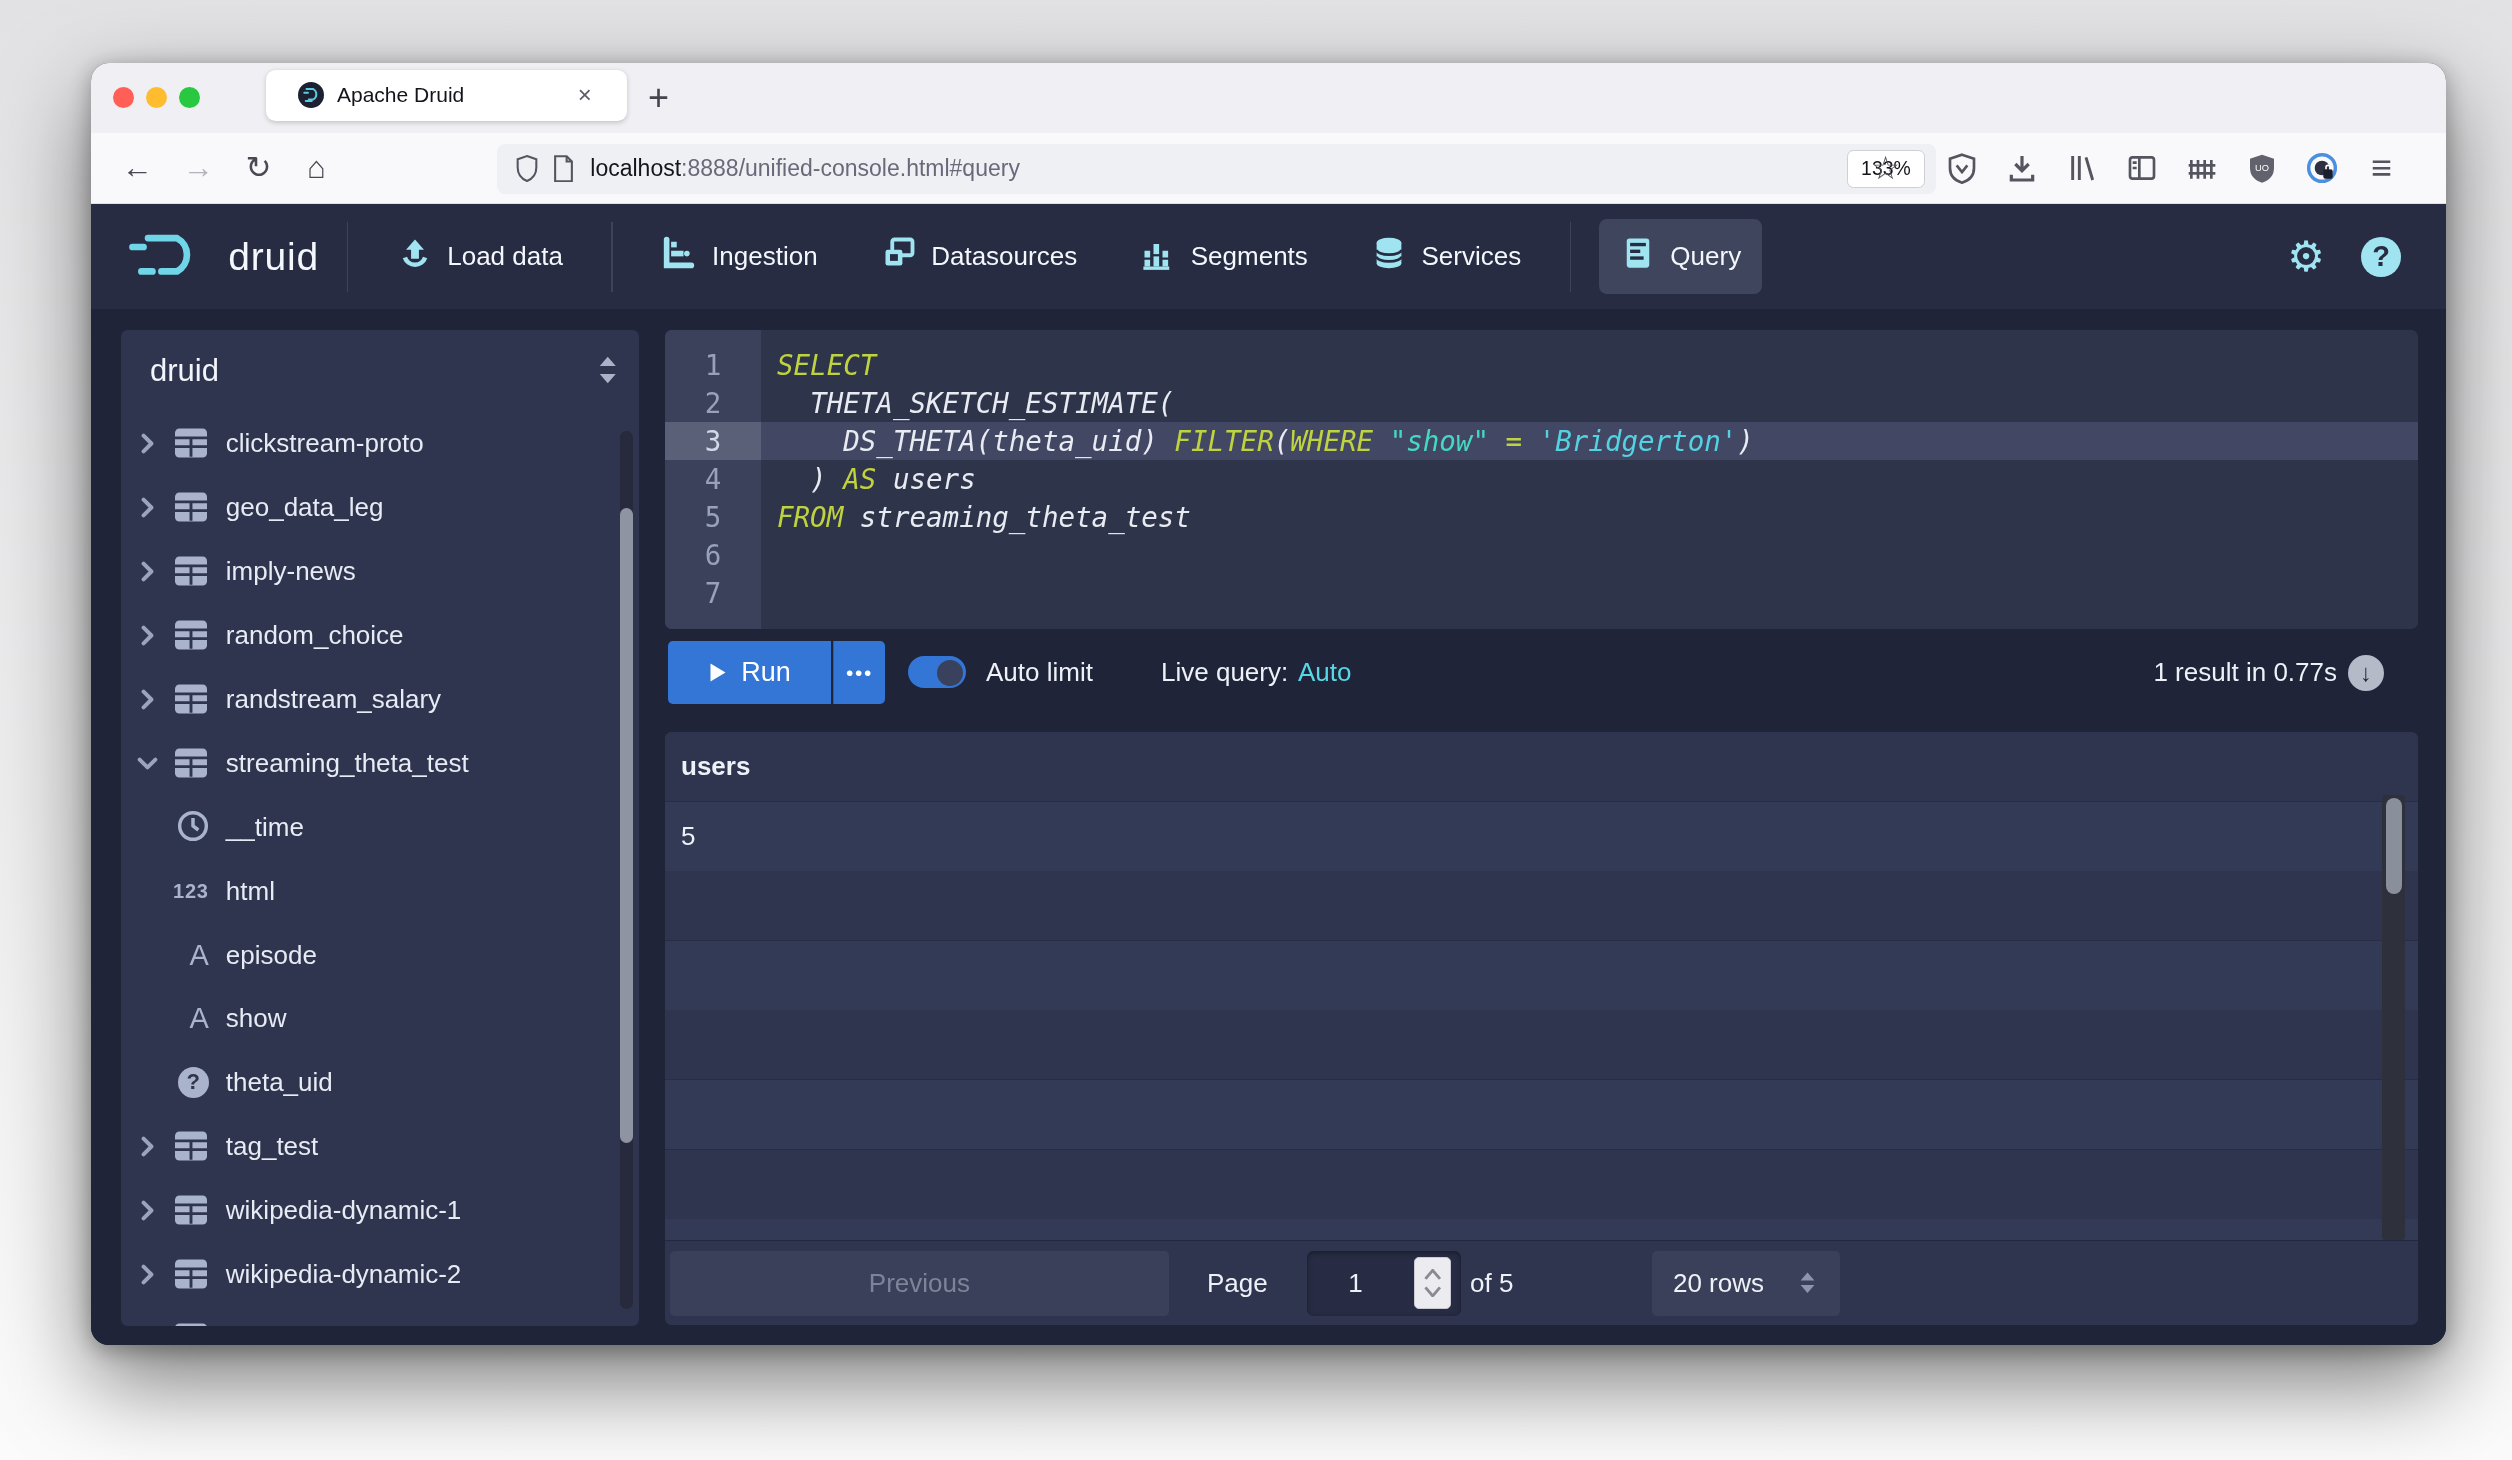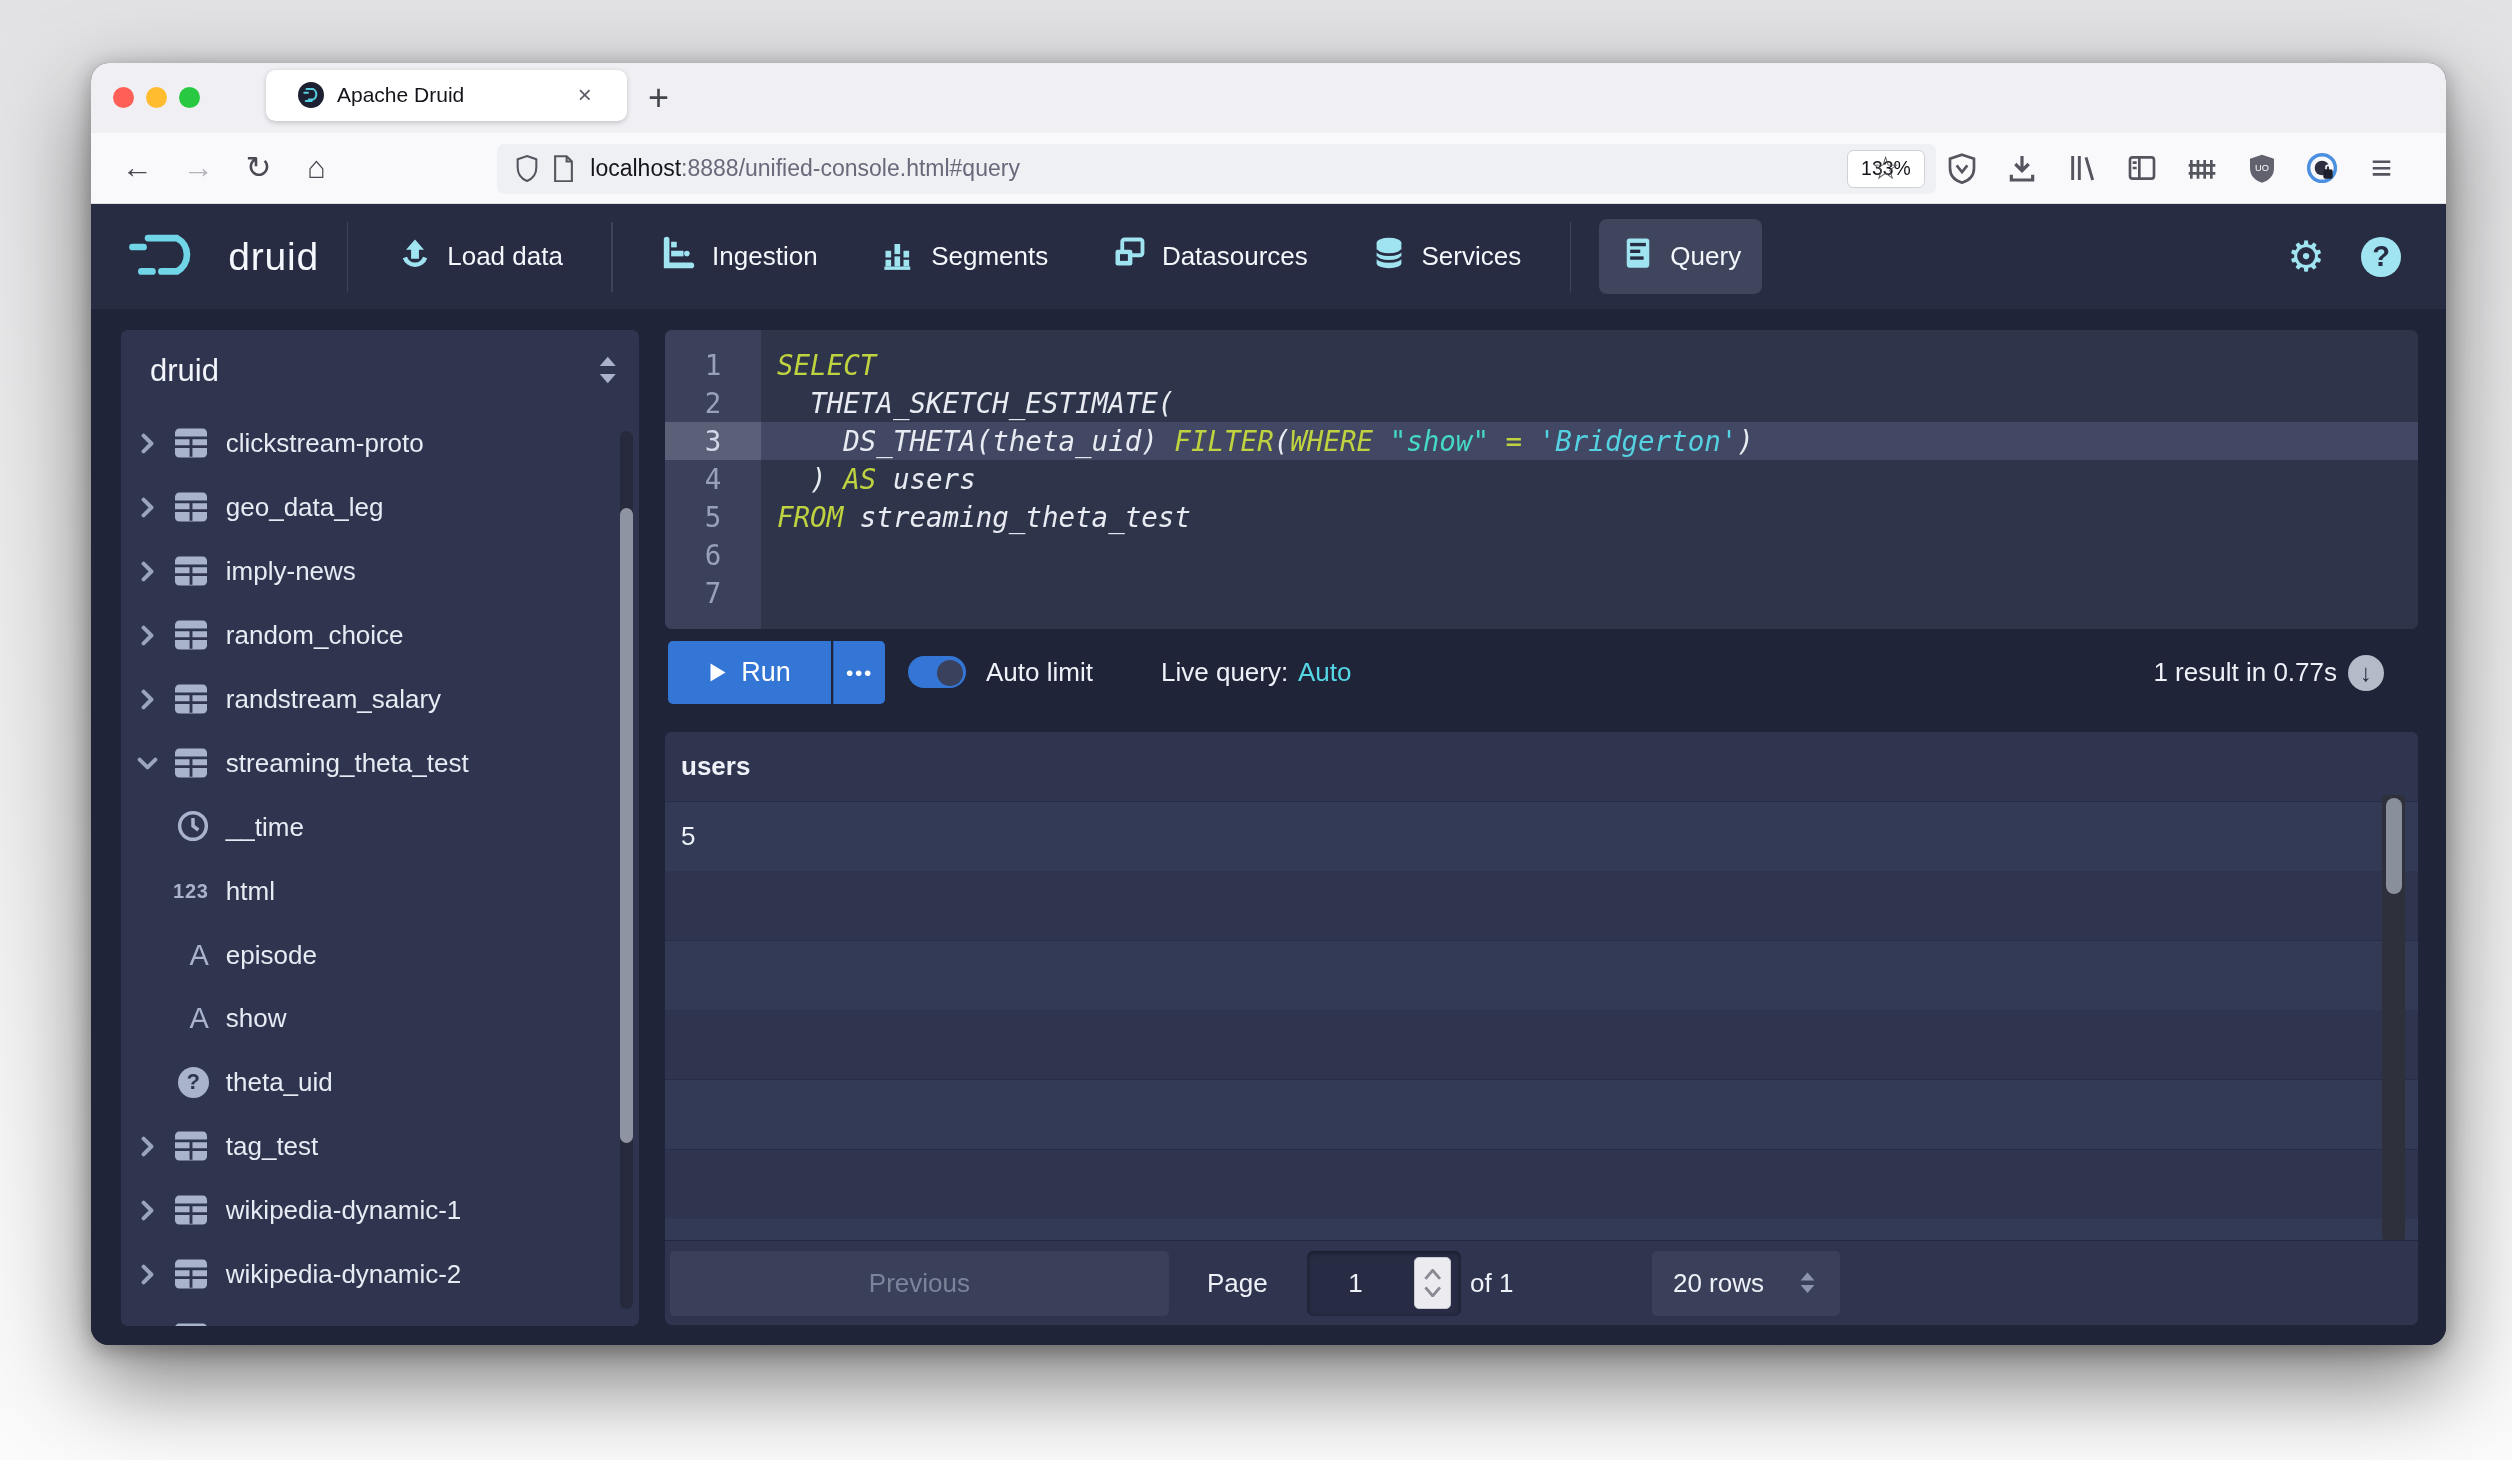--- a/index.html
+++ b/index.html
@@ -227,37 +227,37 @@
           <span><svg width="36" height="36" viewBox="0 0 32 32">
               <path d="M5 4 V27 H27" stroke="#9fe4f0" stroke-width="5" fill="none" stroke-linecap="round"></path>
               <rect x="9" y="6" width="5" height="5" fill="#9fe4f0"></rect>
               <rect x="9" y="14" width="11" height="5" fill="#9fe4f0"></rect>
               <circle cx="23" cy="16.5" r="2.5" fill="#9fe4f0"></circle>
             </svg></span>
           <span>Ingestion</span>
         </div>
         <div class="nav-item">
           <span><svg width="36" height="36" viewBox="0 0 32 32">
+              <rect x="10" y="4" width="18" height="14" rx="2" fill="none" stroke="#9fe4f0" stroke-width="3.4"></rect>
+              <rect x="4" y="13" width="15" height="14" rx="2" fill="#9fe4f0"></rect>
+              <rect x="8" y="17" width="7" height="6" fill="#272c42"></rect>
+            </svg></span>
+          <span>Datasources</span>
+        </div>
+        <div class="nav-item">
+          <span><svg width="36" height="36" viewBox="0 0 32 32">
               <rect x="4" y="14" width="5" height="6" fill="#9fe4f0"></rect>
               <rect x="4" y="22" width="5" height="6" fill="#9fe4f0"></rect>
               <rect x="12" y="8" width="5" height="9" fill="#9fe4f0"></rect>
               <rect x="12" y="19" width="5" height="9" fill="#9fe4f0"></rect>
               <rect x="20" y="14" width="5" height="6" fill="#9fe4f0"></rect>
               <rect x="20" y="22" width="5" height="6" fill="#9fe4f0"></rect>
               <rect x="3" y="28" width="23" height="3" fill="#9fe4f0"></rect>
             </svg></span>
           <span>Segments</span>
-        </div>
-        <div class="nav-item">
-          <span><svg width="36" height="36" viewBox="0 0 32 32">
-              <rect x="10" y="4" width="18" height="14" rx="2" fill="none" stroke="#9fe4f0" stroke-width="3.4"></rect>
-              <rect x="4" y="13" width="15" height="14" rx="2" fill="#9fe4f0"></rect>
-              <rect x="8" y="17" width="7" height="6" fill="#272c42"></rect>
-            </svg></span>
-          <span>Datasources</span>
         </div>
         <div class="nav-item">
           <span><svg width="36" height="36" viewBox="0 0 32 32">
               <ellipse cx="16" cy="7" rx="11" ry="4.5" fill="#9fe4f0"></ellipse>
               <path d="M5 7 V25 a11 4.5 0 0 0 22 0 V7" fill="#9fe4f0"></path>
               <path d="M5 13 a11 4.5 0 0 0 22 0 M5 19 a11 4.5 0 0 0 22 0" stroke="#272c42" stroke-width="2.4" fill="none"></path>
             </svg></span>
           <span>Services</span>
         </div>
         <div class="hdr-div" style="margin: 0px 6.5px;"></div>
@@ -520,21 +520,21 @@
           <div class="pg-value">1</div>
           <div class="pg-spin">
             <svg width="19.4" height="11.3" viewBox="0 0 16 9">
                 <path d="M2 8 L8 1 L14 8" fill="none" stroke="#8a8a94" stroke-width="2.4"></path>
               </svg>
             <svg width="19.4" height="11.3" viewBox="0 0 16 9">
                 <path d="M2 1 L8 8 L14 1" fill="none" stroke="#8a8a94" stroke-width="2.4"></path>
               </svg>
           </div>
         </div>
-        <div class="pg-label" style="left:805px;">of 1</div>
+        <div class="pg-label" style="left:805px;">of 5</div>
         <div class="pg-rows">
           <span>20 rows</span>
           <svg width="23" height="27.5" viewBox="0 0 20 24">
               <path d="M10 3 L16 10 H4 Z" fill="#8d95ad"></path>
               <path d="M10 21 L4 14 H16 Z" fill="#8d95ad"></path>
             </svg>
         </div>
       </div>
     </div>
 

